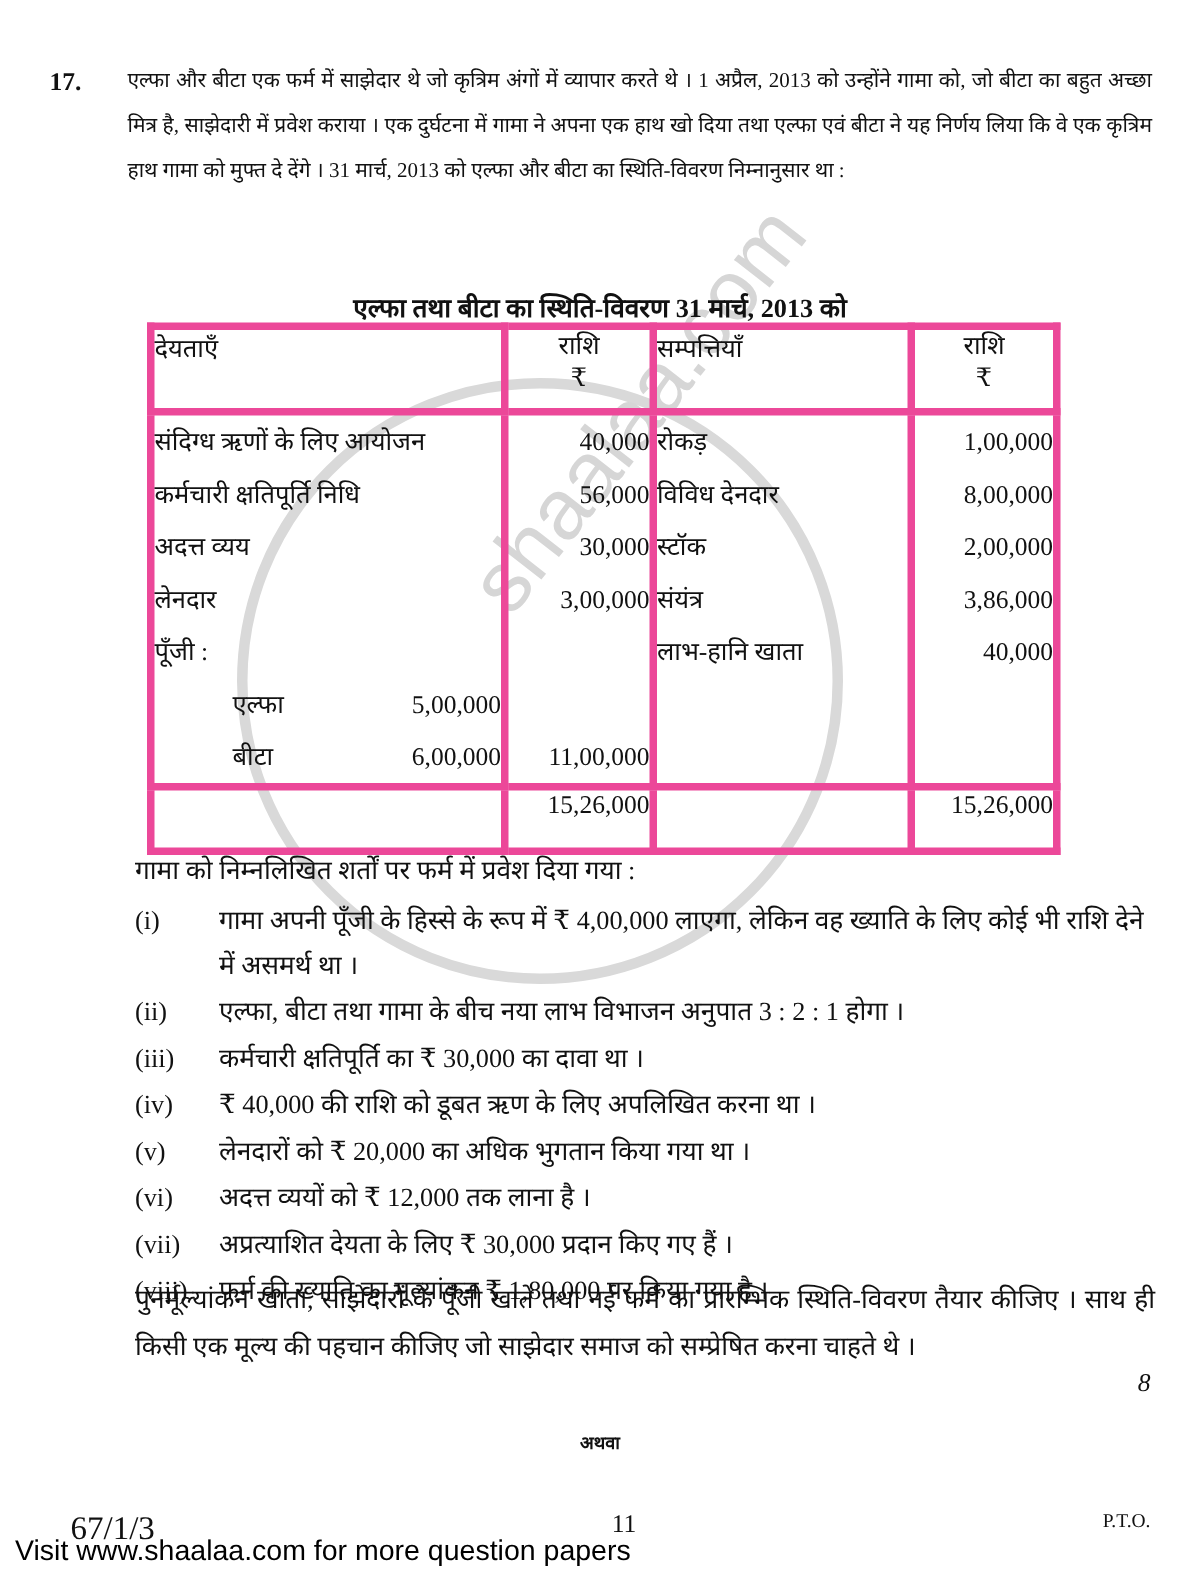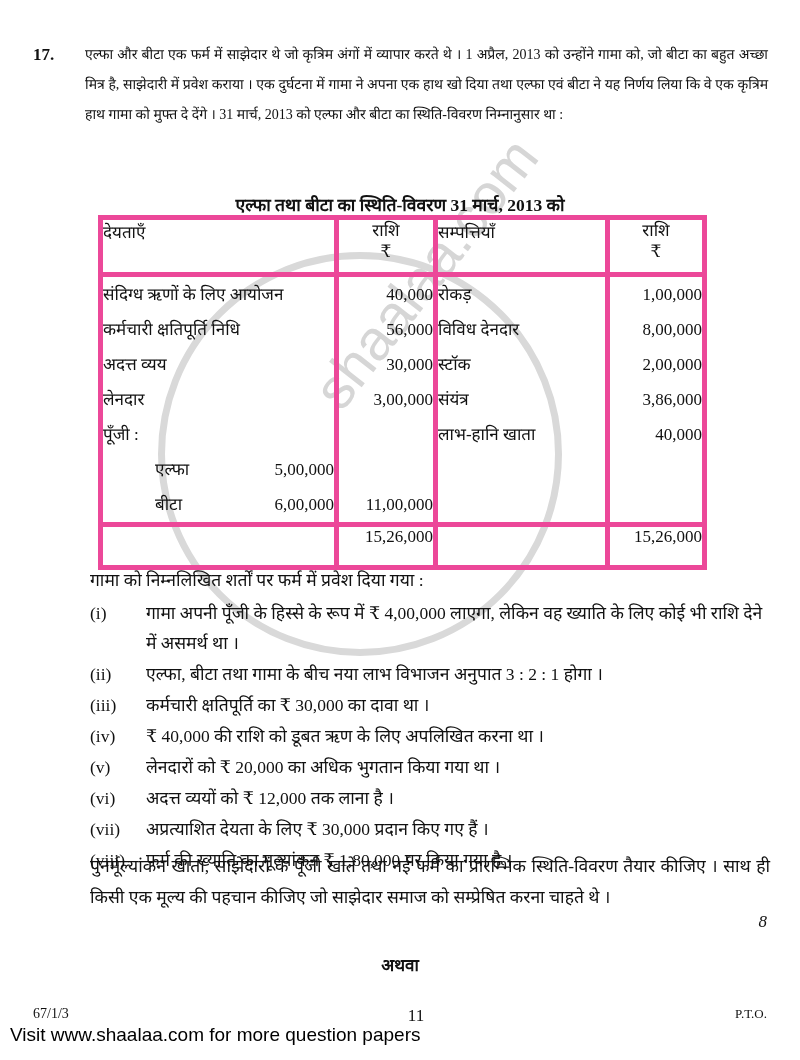--- a/index.html
+++ b/index.html
@@ -185,29 +185,29 @@
     font-size: 17px;
   }
 
   .athava {
     position: absolute;
     left: 0;
     top: 953px;
     width: 800px;
     text-align: center;
     font-weight: bold;
-    font-size: 17px;
+    font-size: 12px;
   }
 
   
   .foot-code {
     position: absolute;
-    left: 33px;
+    left: 47px;
     top: 1006px;
-    font-size: 14px;
+    font-size: 22px;
   }
   .foot-page {
     position: absolute;
     left: 0;
     top: 1006px;
     width: 800px;
     text-align: center;
     font-size: 17px;
     padding-left: 16px;
   }

